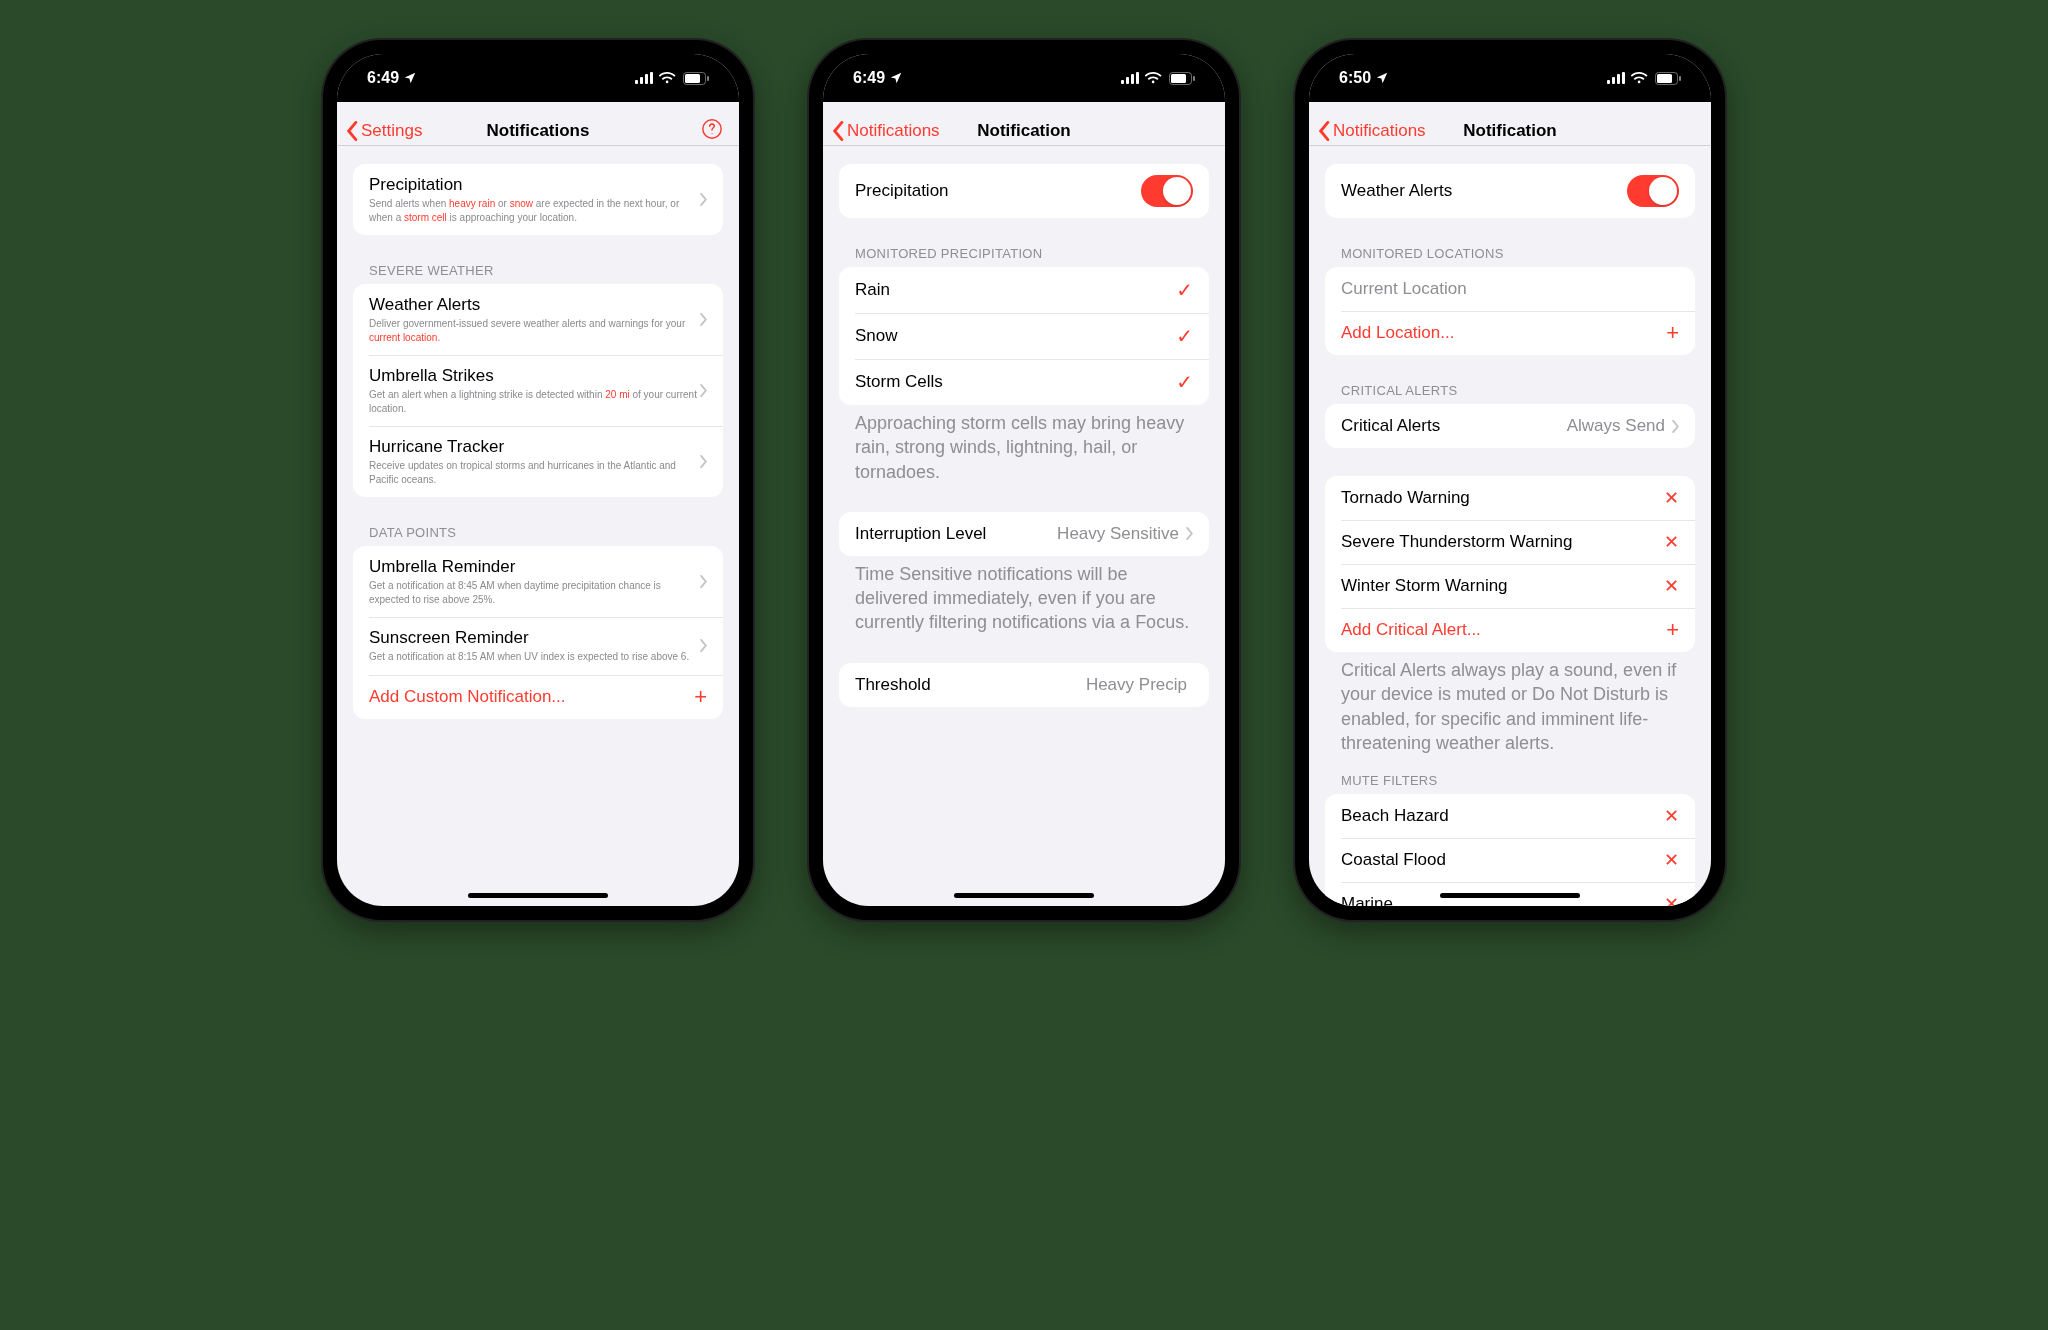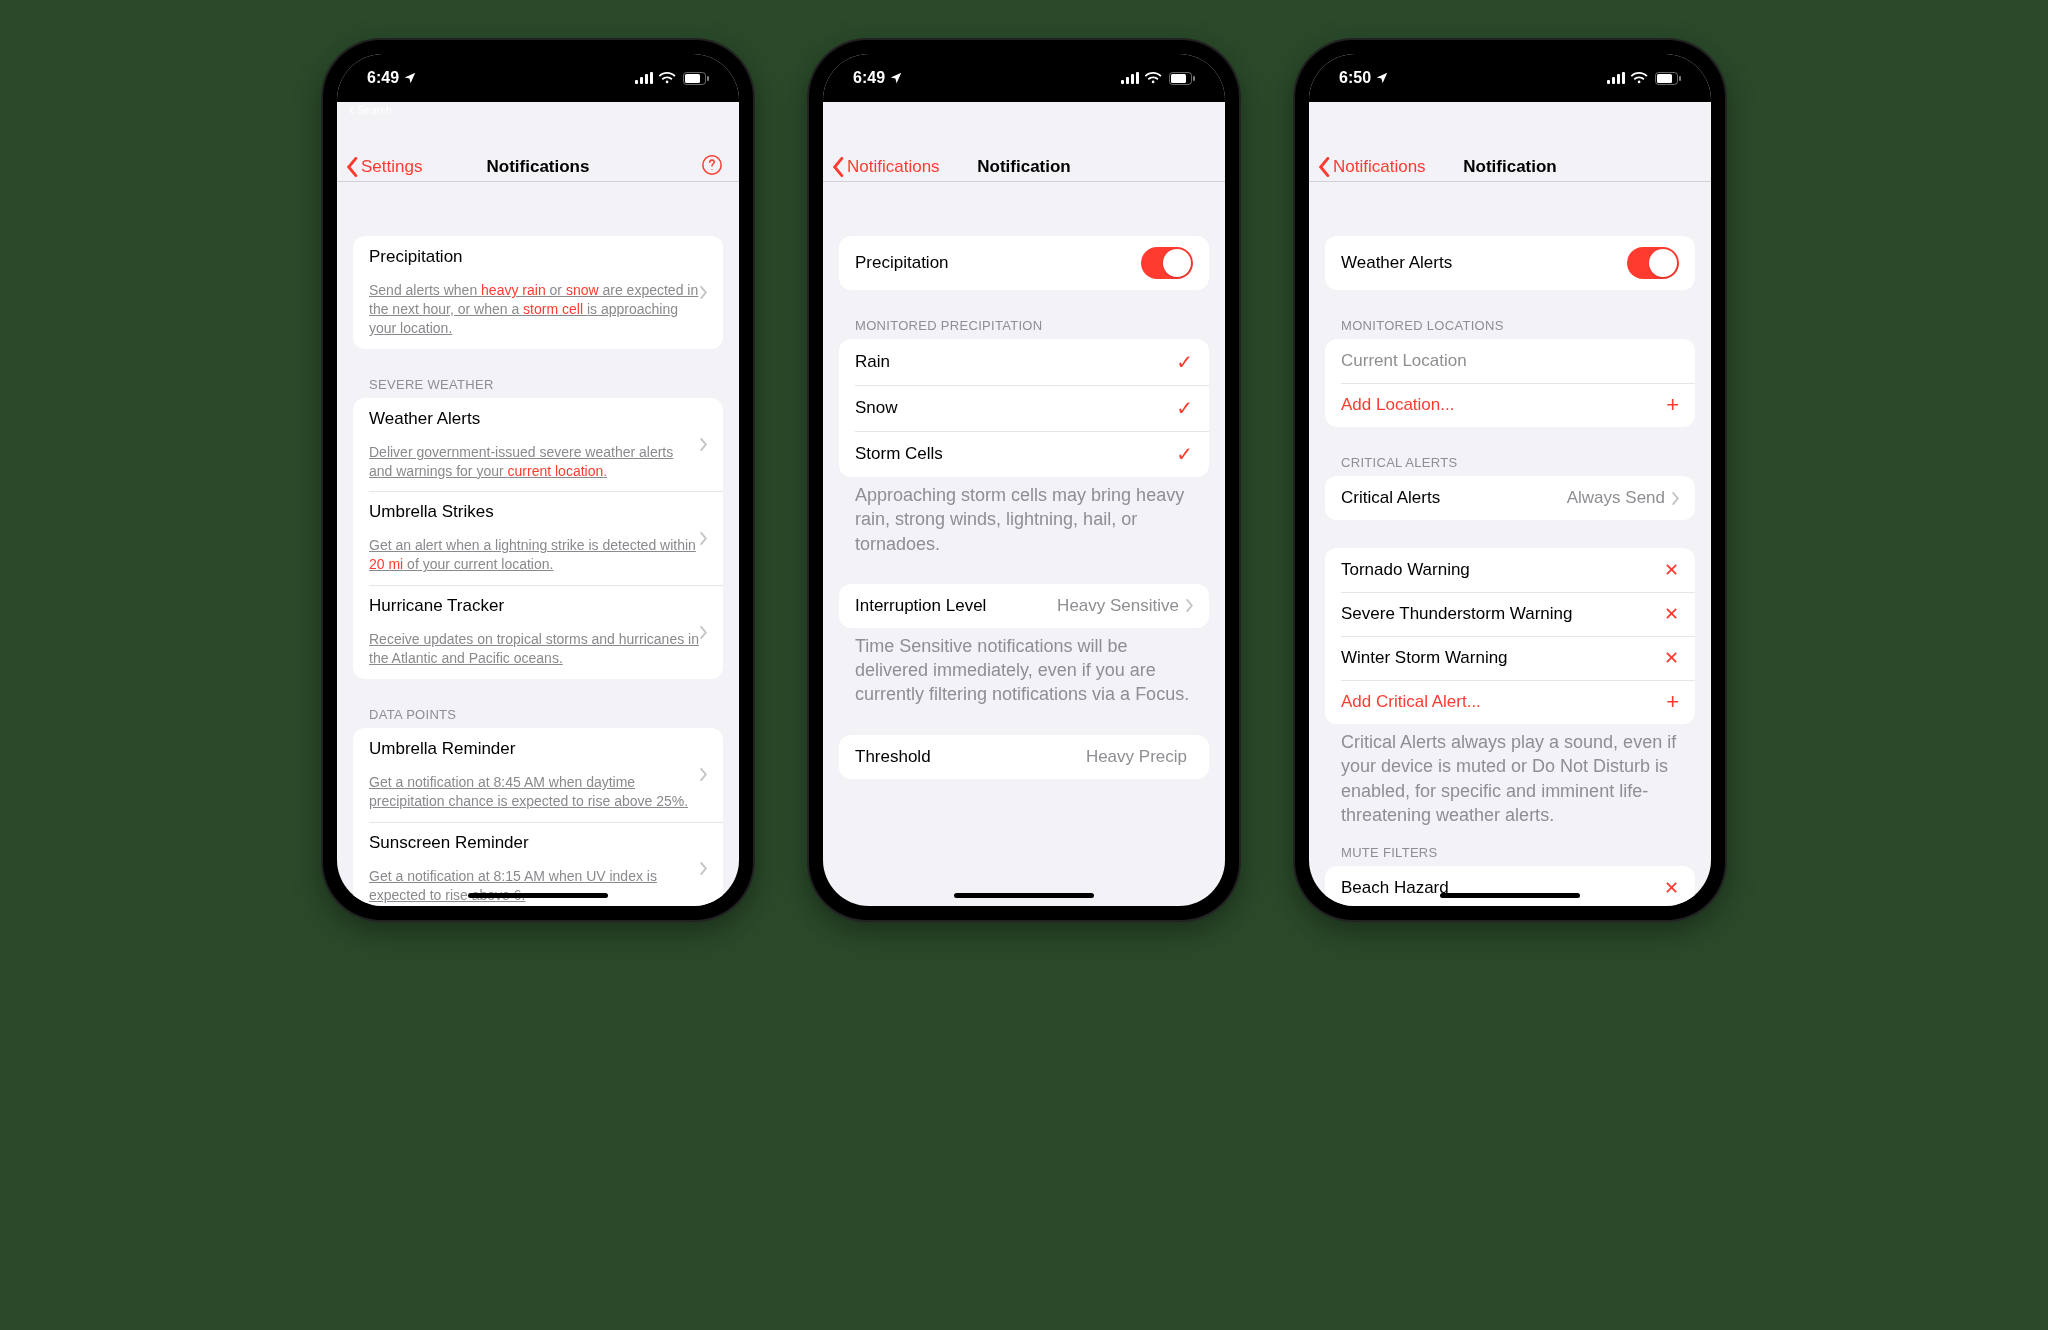--- a/index.html
+++ b/index.html
@@ -35,21 +35,20 @@
   }
   .screen {
     width: 100%;
     height: 100%;
     background: var(--bg);
     border-radius: 46px;
     overflow: hidden;
     display: flex;
     flex-direction: column;
     position: relative;
-    gap: 36px;
   }
   .notch {
     position: absolute;
     top: 0;
     left: 50%;
     transform: translateX(-50%);
     width: 160px;
     height: 30px;
     background: #000;
     border-bottom-left-radius: 18px;
@@ -143,21 +142,21 @@
   .cell + .cell::before {
     content:"";
     position:absolute;
     left:16px; right:0; top:0;
     height:0.5px;
     background:var(--sep);
   }
   .cell-main { flex:1; min-width:0; }
   .cell-title { font-size: 17px; color: var(--text); }
   .cell-title.accent { color: var(--accent); }
-  .cell-sub { font-size: 14px; color: var(--text-sec); line-height: 1.35; margin-top: 14px; text-decoration: underline;}
+  .cell-sub { font-size: 10px; color: var(--text-sec); line-height: 1.35; margin-top: 2px;}
   .cell-sub .hl { color: var(--accent); font-weight: 500; }
   .cell-value { font-size: 17px; color: var(--text-grey); margin-right: 6px; }
   .chevron {
     width: 8px; height: 13px; flex: 0 0 auto;
   }
   .chevron svg { display:block; }
   .check { color: var(--accent); font-size: 20px; font-weight: 500; }
   .x-mark { color: var(--accent); font-size: 18px; font-weight: 400; }
   .plus { color: var(--accent); font-size: 22px; font-weight: 300; line-height: 1;}
   .switch {

